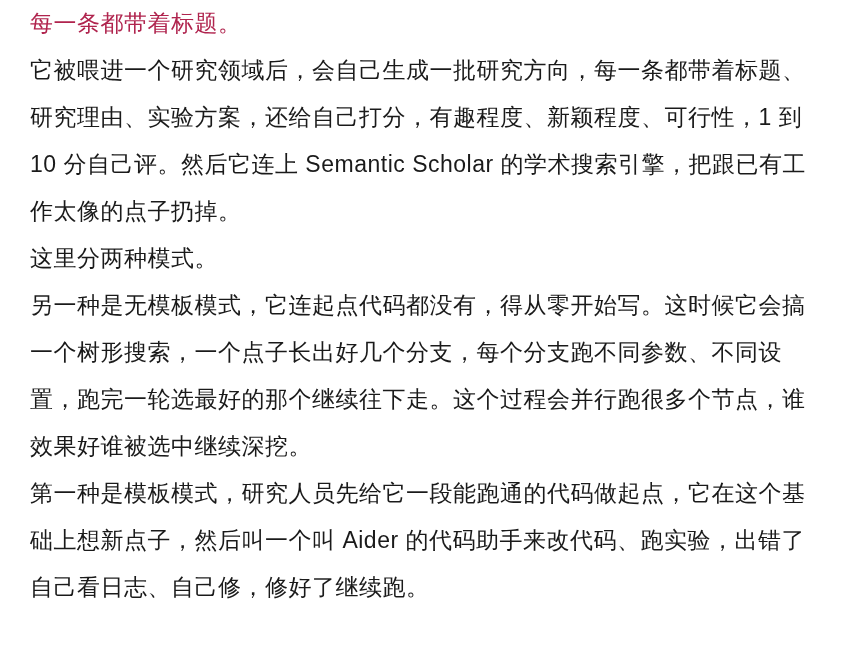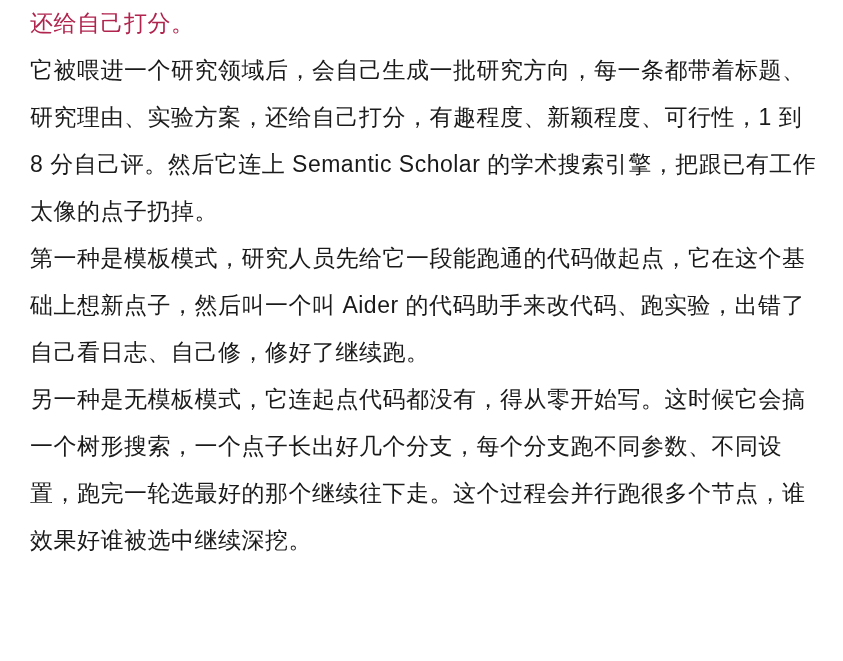--- a/index.html
+++ b/index.html
@@ -29,17 +29,18 @@
     padding: 0;
   }
   .article p.heading {
     color: var(--heading-color, #b0244e);
   }
 </style>
 </head>
 <body style="background: rgb(255, 255, 255);">
 
 <main class="article">
-    <p class="heading">还给自己打分。</p>
-    <p class="paragraph">它被喂进一个研究领域后，会自己生成一批研究方向，每一条都带着标题、研究理由、实验方案，还给自己打分，有趣程度、新颖程度、可行性，1 到 8 分自己评。然后它连上 Semantic Scholar 的学术搜索引擎，把跟已有工作太像的点子扔掉。</p>
+    <p class="heading">每一条都带着标题。</p>
+    <p class="paragraph">它被喂进一个研究领域后，会自己生成一批研究方向，每一条都带着标题、研究理由、实验方案，还给自己打分，有趣程度、新颖程度、可行性，1 到 10 分自己评。然后它连上 Semantic Scholar 的学术搜索引擎，把跟已有工作太像的点子扔掉。</p>
+    <p class="paragraph">这里分两种模式。</p>
+    <p class="paragraph">另一种是无模板模式，它连起点代码都没有，得从零开始写。这时候它会搞一个树形搜索，一个点子长出好几个分支，每个分支跑不同参数、不同设置，跑完一轮选最好的那个继续往下走。这个过程会并行跑很多个节点，谁效果好谁被选中继续深挖。</p>
     <p class="paragraph">第一种是模板模式，研究人员先给它一段能跑通的代码做起点，它在这个基础上想新点子，然后叫一个叫 Aider 的代码助手来改代码、跑实验，出错了自己看日志、自己修，修好了继续跑。</p>
-    <p class="paragraph">另一种是无模板模式，它连起点代码都没有，得从零开始写。这时候它会搞一个树形搜索，一个点子长出好几个分支，每个分支跑不同参数、不同设置，跑完一轮选最好的那个继续往下走。这个过程会并行跑很多个节点，谁效果好谁被选中继续深挖。</p>
   </main>
 
 </body></html>

